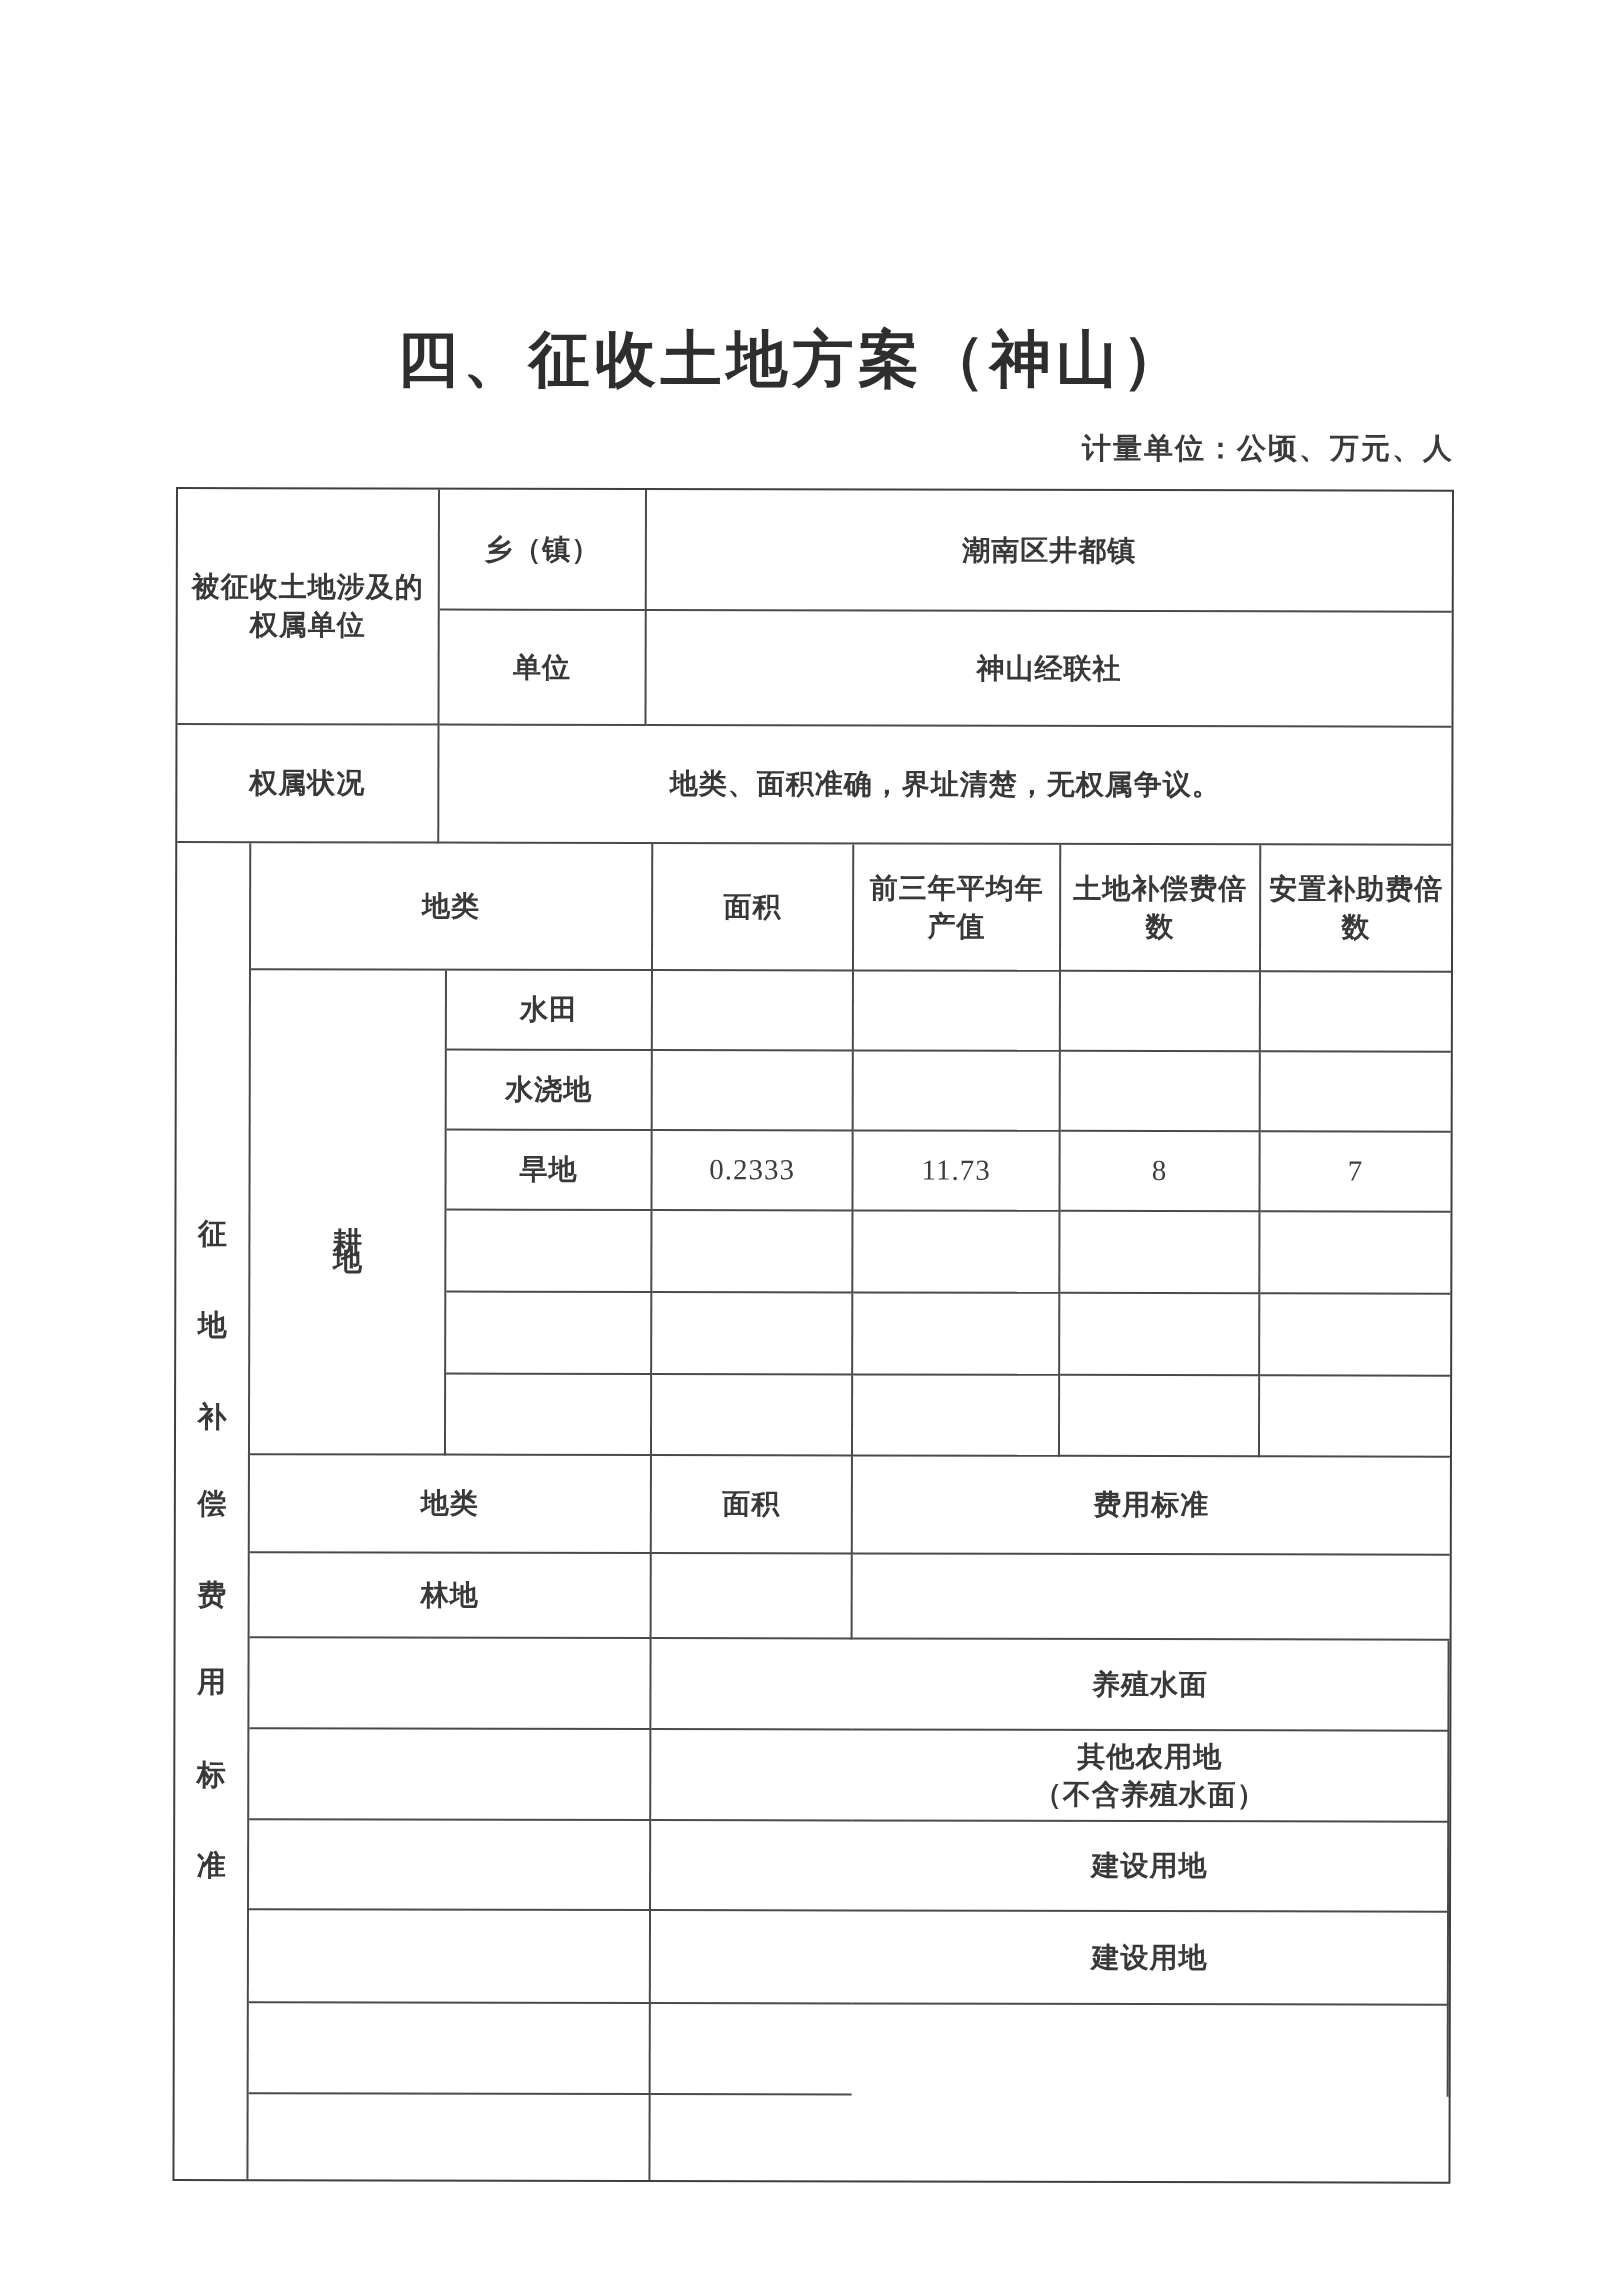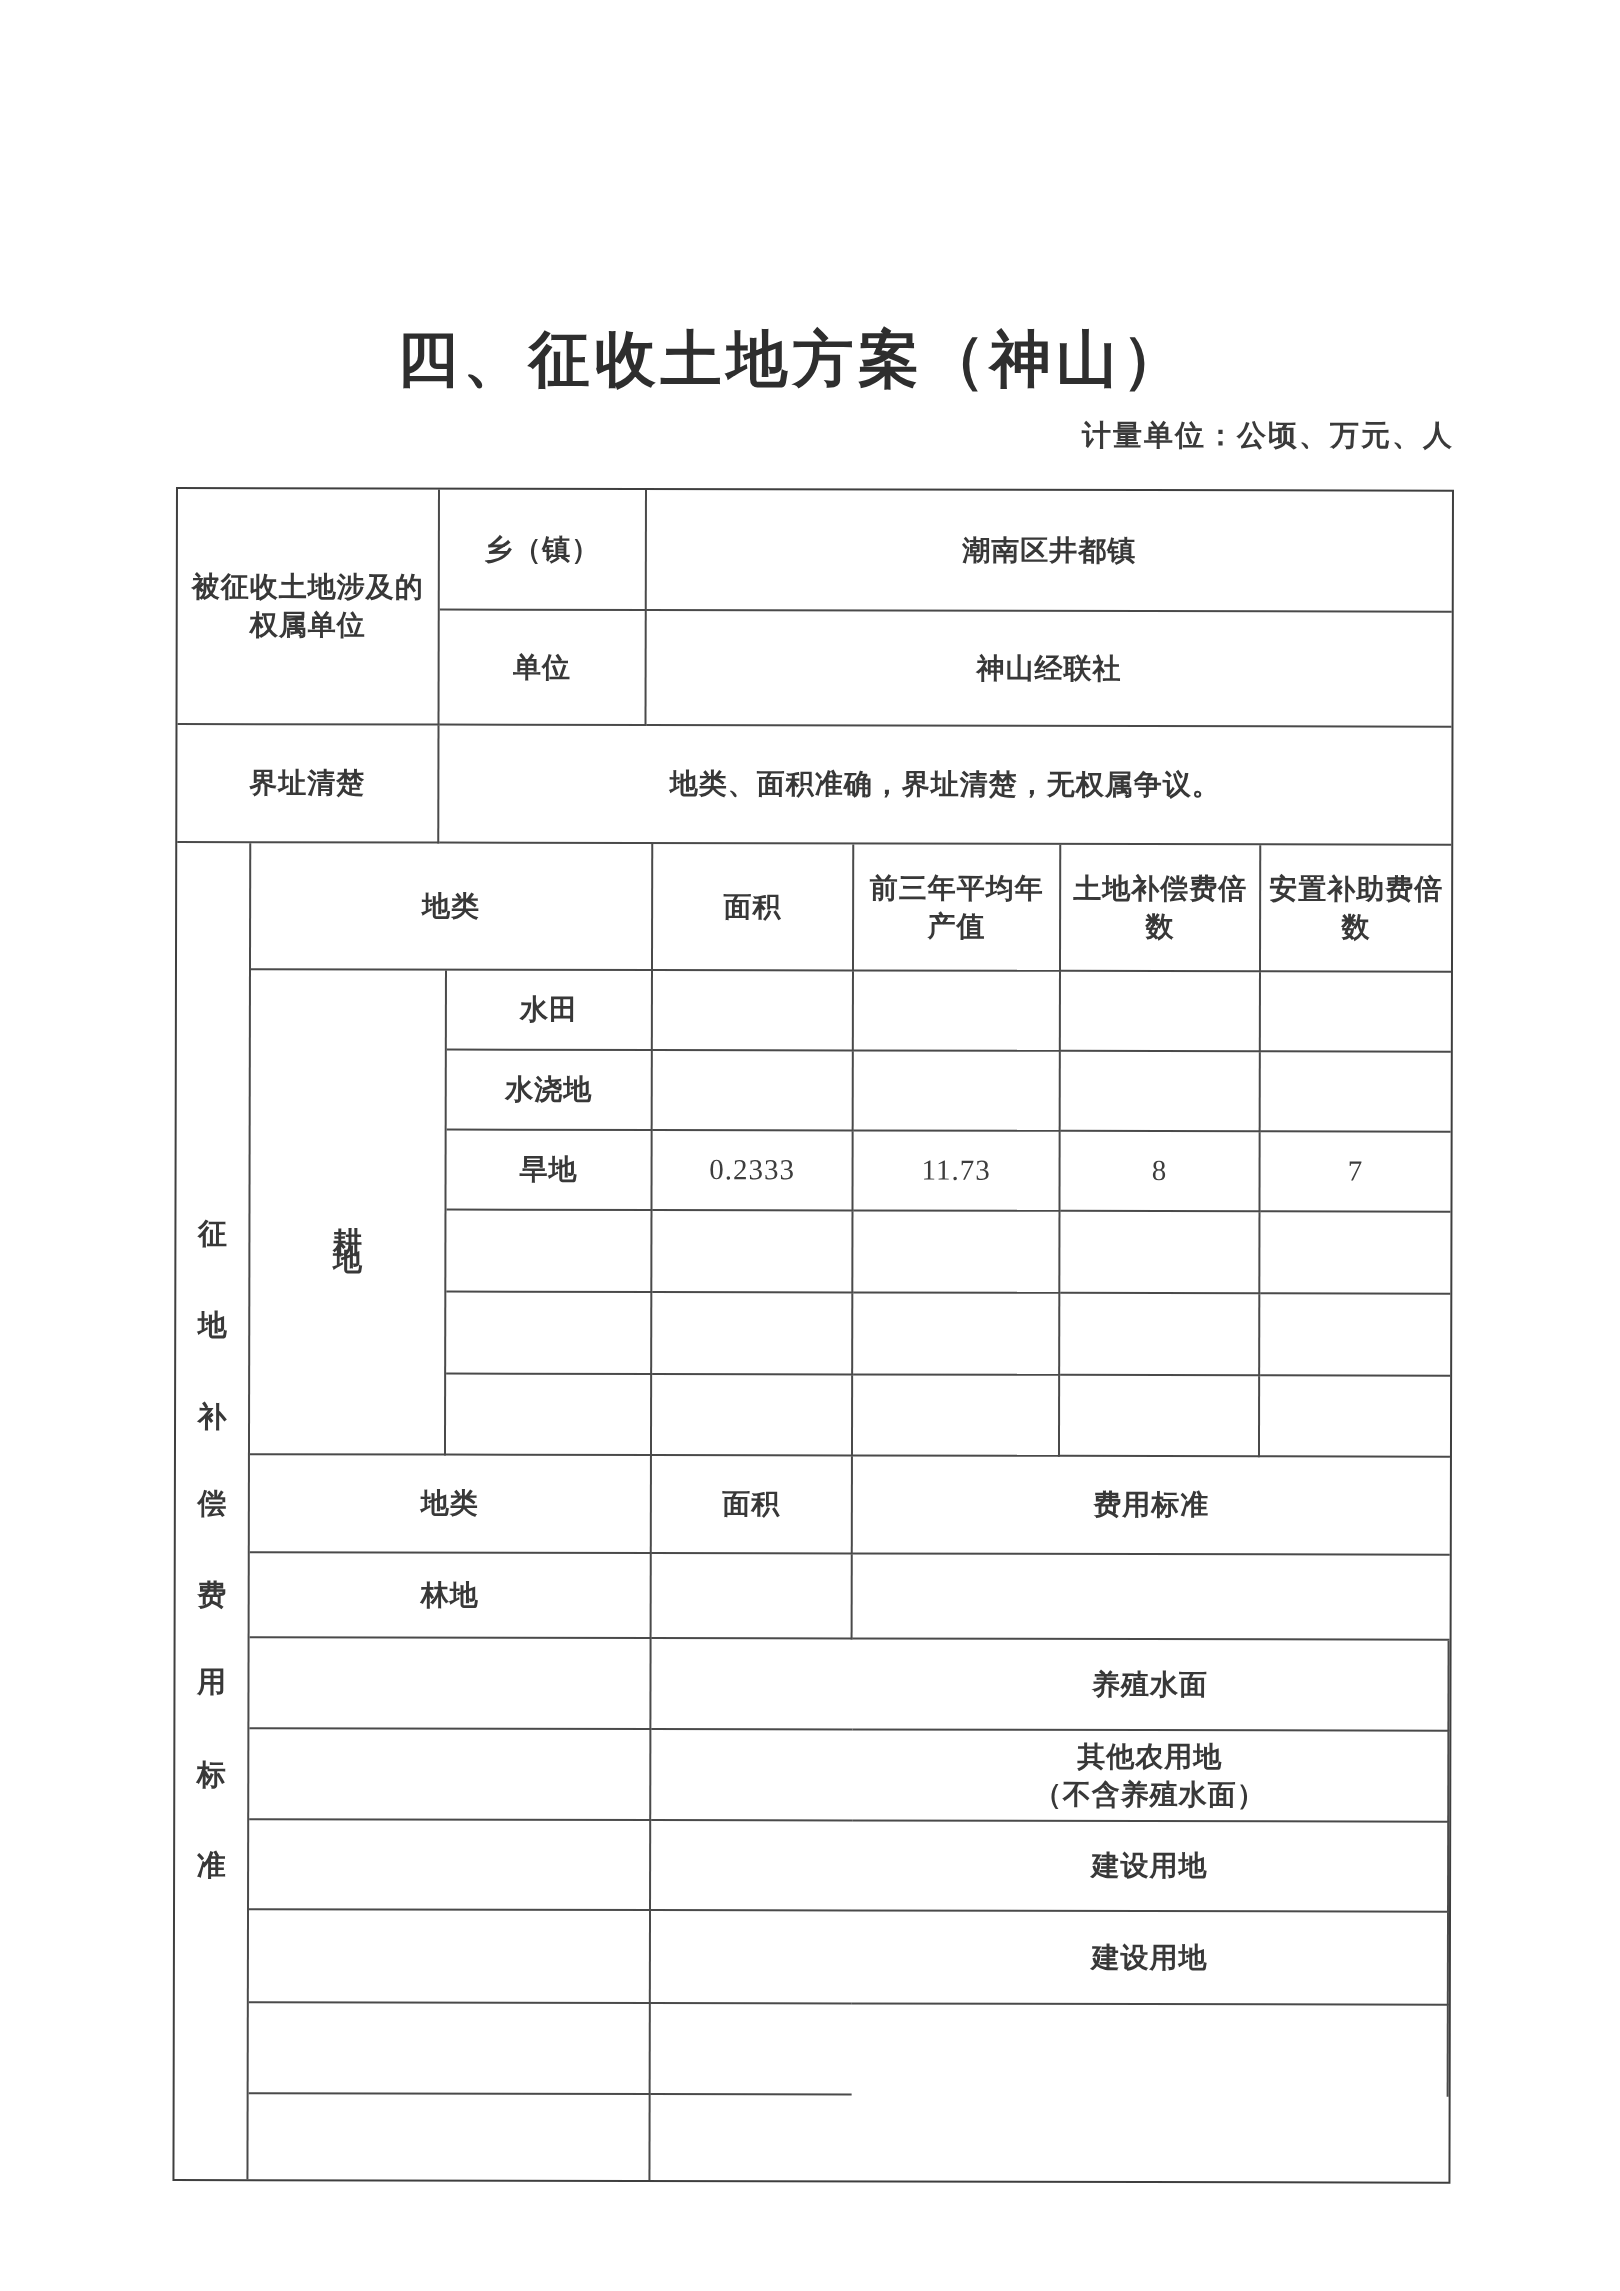--- a/index.html
+++ b/index.html
@@ -25,21 +25,21 @@
     left:0;right:0;top:319px;
     text-align:center;
     font-size:61px;
     font-weight:700;
     letter-spacing:4.9px;
     color:#2e2e2e;
     transform:translateX(-17.6px);
   }
   .unit-note{
     position:absolute;
-    top:416px;
+    top:429px;
     right:166px;
     font-size:29px;
     font-weight:700;
     letter-spacing:2px;
     color:#3a3a3a;
   }
   .table-wrap{
     position:absolute;
     left:176px;top:487px;
     width:1278px;height:1694px;
@@ -137,21 +137,21 @@
     <div class="g sec-a">
       <div class="cell">乡（镇）</div>
       <div class="cell a-label">被征收土地涉及的
 权属单位</div>
       <div class="cell nr">潮南区井都镇</div>
       <div class="cell">单位</div>
       <div class="cell nr">神山经联社</div>
     </div>
 
     <div class="g sec-b">
-      <div class="cell">界址清楚</div>
+      <div class="cell">权属状况</div>
       <div class="cell nr">地类、面积准确，界址清楚，无权属争议。</div>
     </div>
 
     <div class="sec-c">
 
       <div class="side-col cell nb nr" style="border-bottom:none;">
         <span class="v-text">征地补偿费用标准</span>
       </div>
 
       <div class="c-right">

